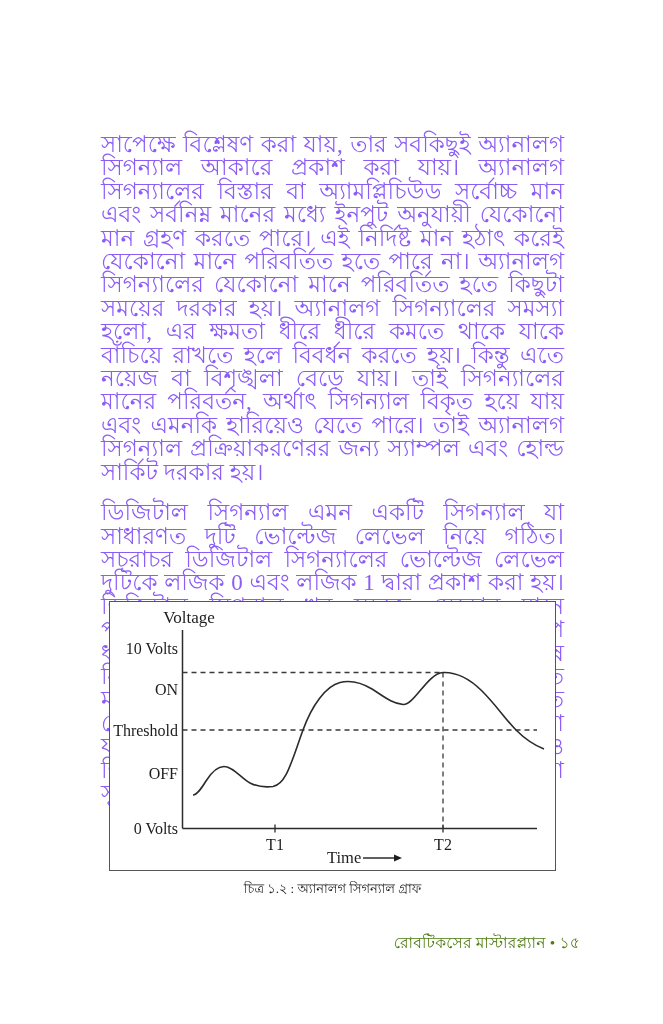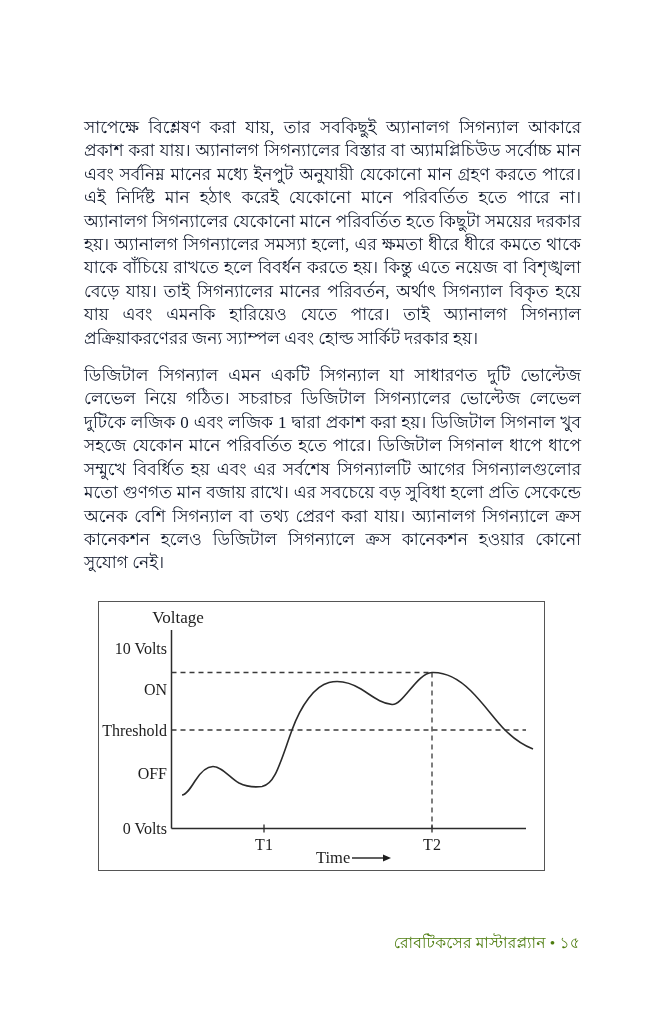--- a/index.html
+++ b/index.html
@@ -15,32 +15,32 @@
     font-family: "Liberation Serif", serif;
     color: #141414;
   }
   .text-block {
     position: absolute;
     left: 84px;
     width: 497px;
     top: 116px;
   }
   .para {
-    margin: 0;
-    font-size: 17px;
+    margin: 17px;
+    font-size: 23px;
     line-height: 23.4px;
     text-align: justify;
-    color: #0f172a;
+    color: #8b5cf6;
   }
   .para + .para {
     margin-top: 14px;
   }
   figure.signal-figure {
     position: absolute;
-    left: 98px;
+    left: 109px;
     top: 601px;
     width: 447px;
     margin: 0;
   }
   .figure-box {
     width: 447px;
     height: 270px;
     border: 1.5px solid #555;
     box-sizing: border-box;
     background: #fff;
@@ -116,19 +116,20 @@
         <text class="fig-label" x="165" y="248" font-size="16" text-anchor="middle">T1</text>
         <text class="fig-label" x="333" y="248" font-size="16" text-anchor="middle">T2</text>
         <text class="fig-label" x="217" y="261" font-size="16.5" text-anchor="start">Time</text>
 
         <g>
           <line x1="253" y1="256" x2="284" y2="256" stroke="#1d1d1d" stroke-width="1.4"></line>
           <polygon points="284,252.5 292,256 284,259.5" fill="#1d1d1d"></polygon>
         </g>
       </svg>
     </div>
+    <figcaption class="figure-caption">চিত্র ১.২ : অ্যানালগ সিগন্যাল গ্রাফ</figcaption>
   </figure>
 
   <footer class="page-footer">
     <span>রোবটিকসের মাস্টারপ্ল্যান • ১৫</span>
   </footer>
 
 </div>
 
 </body></html>

